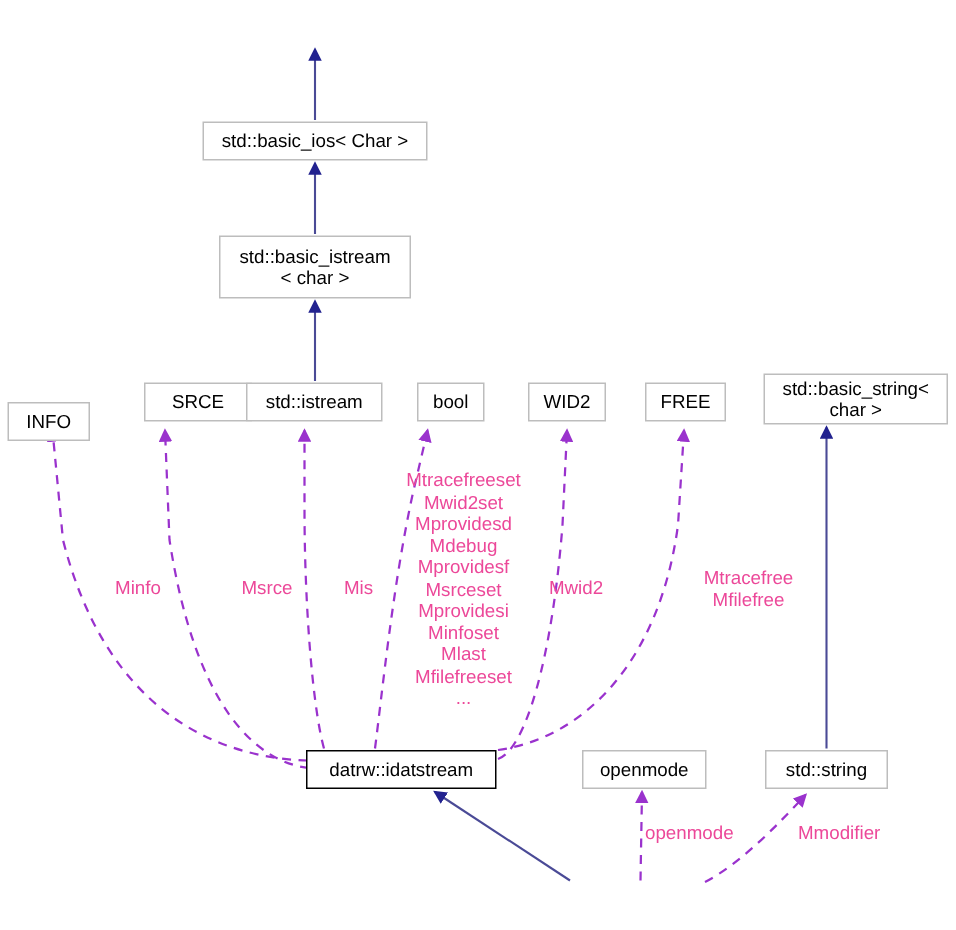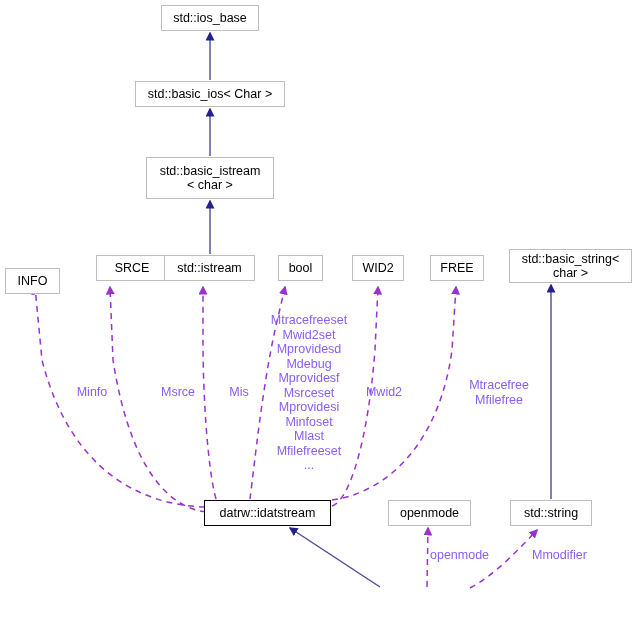--- a/index.html
+++ b/index.html
@@ -40,21 +40,21 @@
   .node.focus {
     border: 1.5px solid #000000;
     background: #bfbfbf;
   }
   .node.current {
     border: 1.5px solid #000000;
     background: #ffffff;
   }
   .edge-label {
     position: absolute;
-    color: #8b5cf6;
+    color: #ec4899;
     font-size: 12.5px;
     line-height: 14.5px;
     white-space: pre;
     text-align: center;
     z-index: 4;
   }
   .edge-label.left-al { text-align: left; }
 </style>
 </head>
 <body>
@@ -84,21 +84,20 @@
       <path d="M206,512 C170,508 130,470 113,360 L110,287" marker-end="url(#arrow-usage)"></path>
       <path d="M216,499 C208,470 203,400 203,340 L203,287" marker-end="url(#arrow-usage)"></path>
       <path d="M250,499 C255,460 262,390 275,330 L285,287" marker-end="url(#arrow-usage)"></path>
       <path d="M332,506 C350,500 368,440 375,350 L378,287" marker-end="url(#arrow-usage)"></path>
       <path d="M332,500 C390,492 440,440 452,350 L456,287" marker-end="url(#arrow-usage)"></path>
       <path d="M427,587 L428,528" marker-end="url(#arrow-usage)"></path>
       <path d="M470,588 C495,575 520,548 537,530" marker-end="url(#arrow-usage)"></path>
     </g>
   </svg>
 
-  <div class="node" style="left:161px;top:5px;width:98px;height:26px;">std::ios_base</div>
 
   <div class="node" style="left:135px;top:81px;width:150px;height:26px;">std::basic_ios&lt; Char &gt;</div>
 
   <div class="node" style="left:146px;top:157px;width:128px;height:42px;">std::basic_istream
 &lt; char &gt;</div>
 
   <div class="node" style="left:5px;top:268px;width:55px;height:26px;">INFO</div>
 
   <div class="node" style="left:84px;top:255px;width:72px;height:26px;margin-left:12px;">SRCE</div>
 

